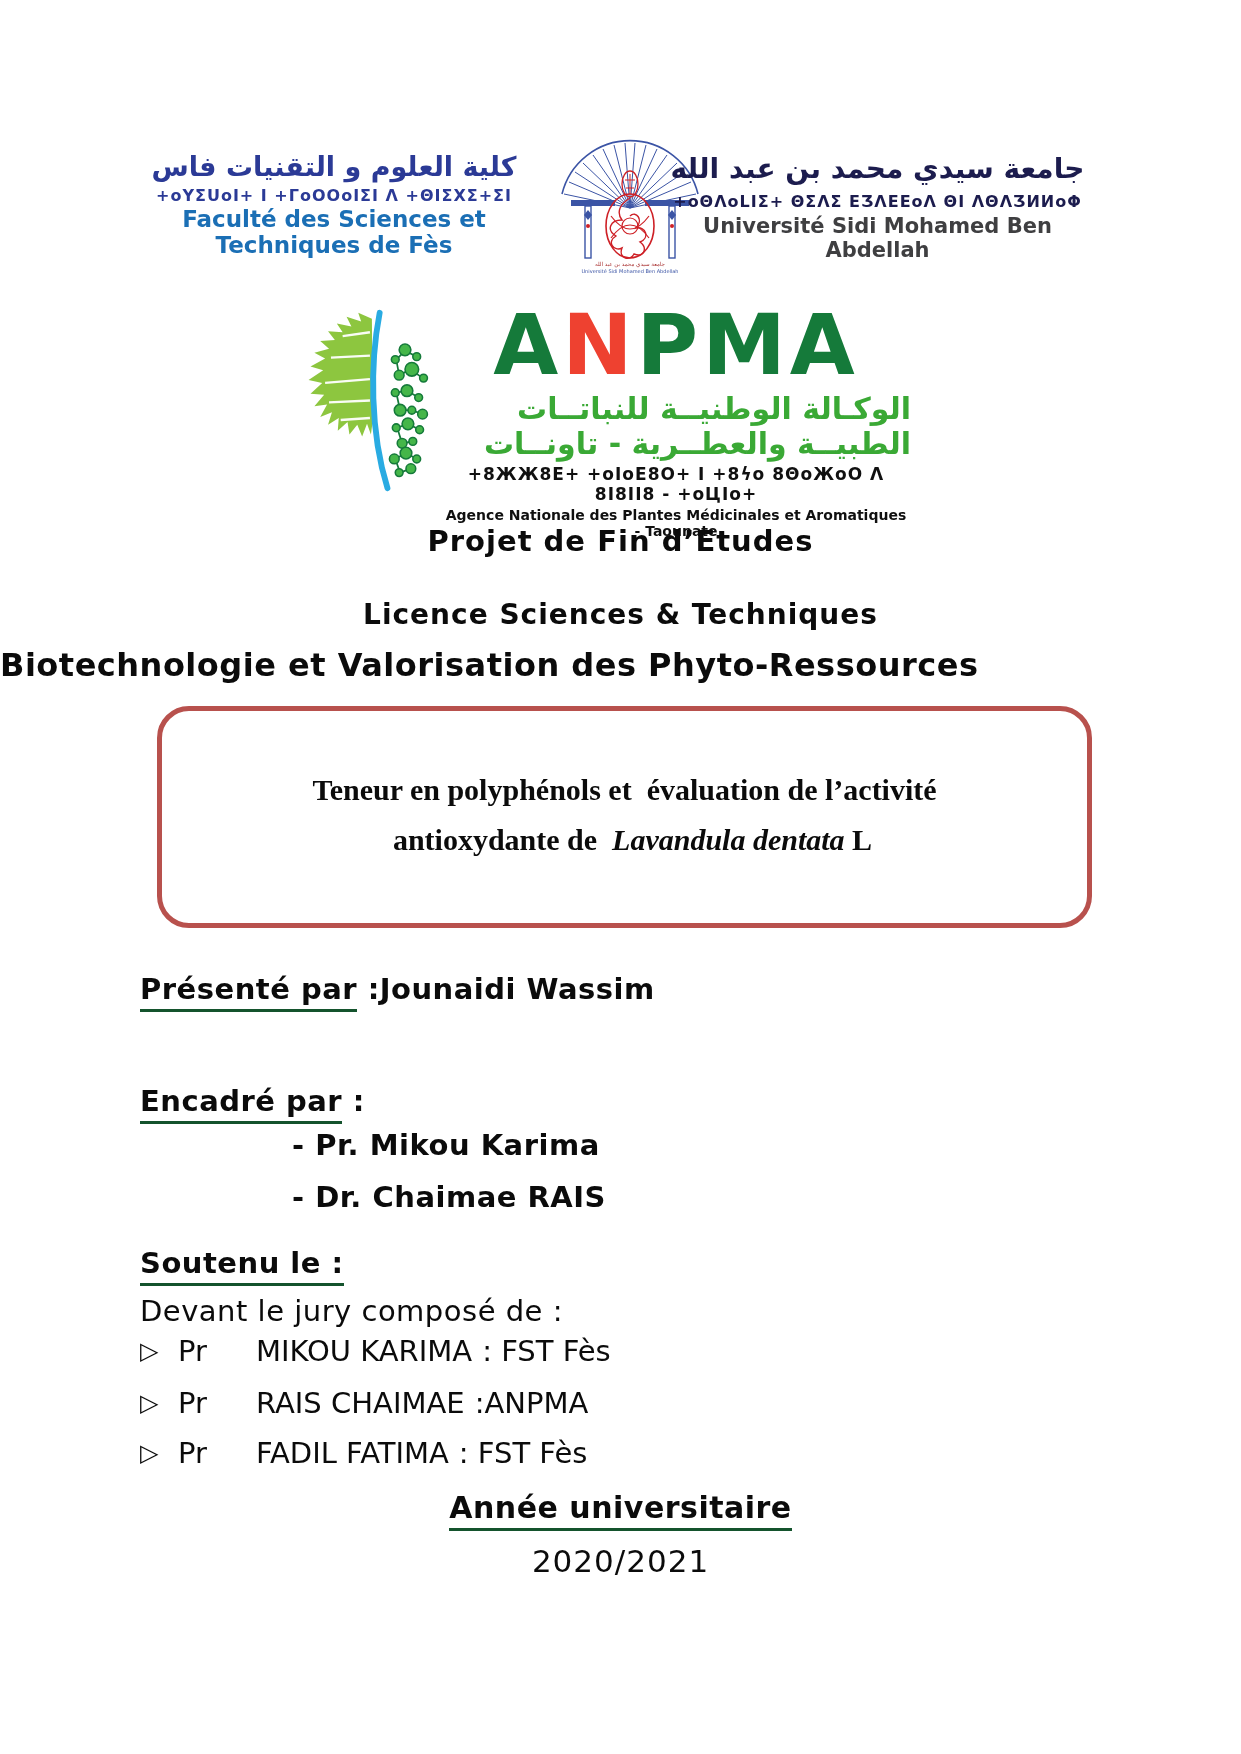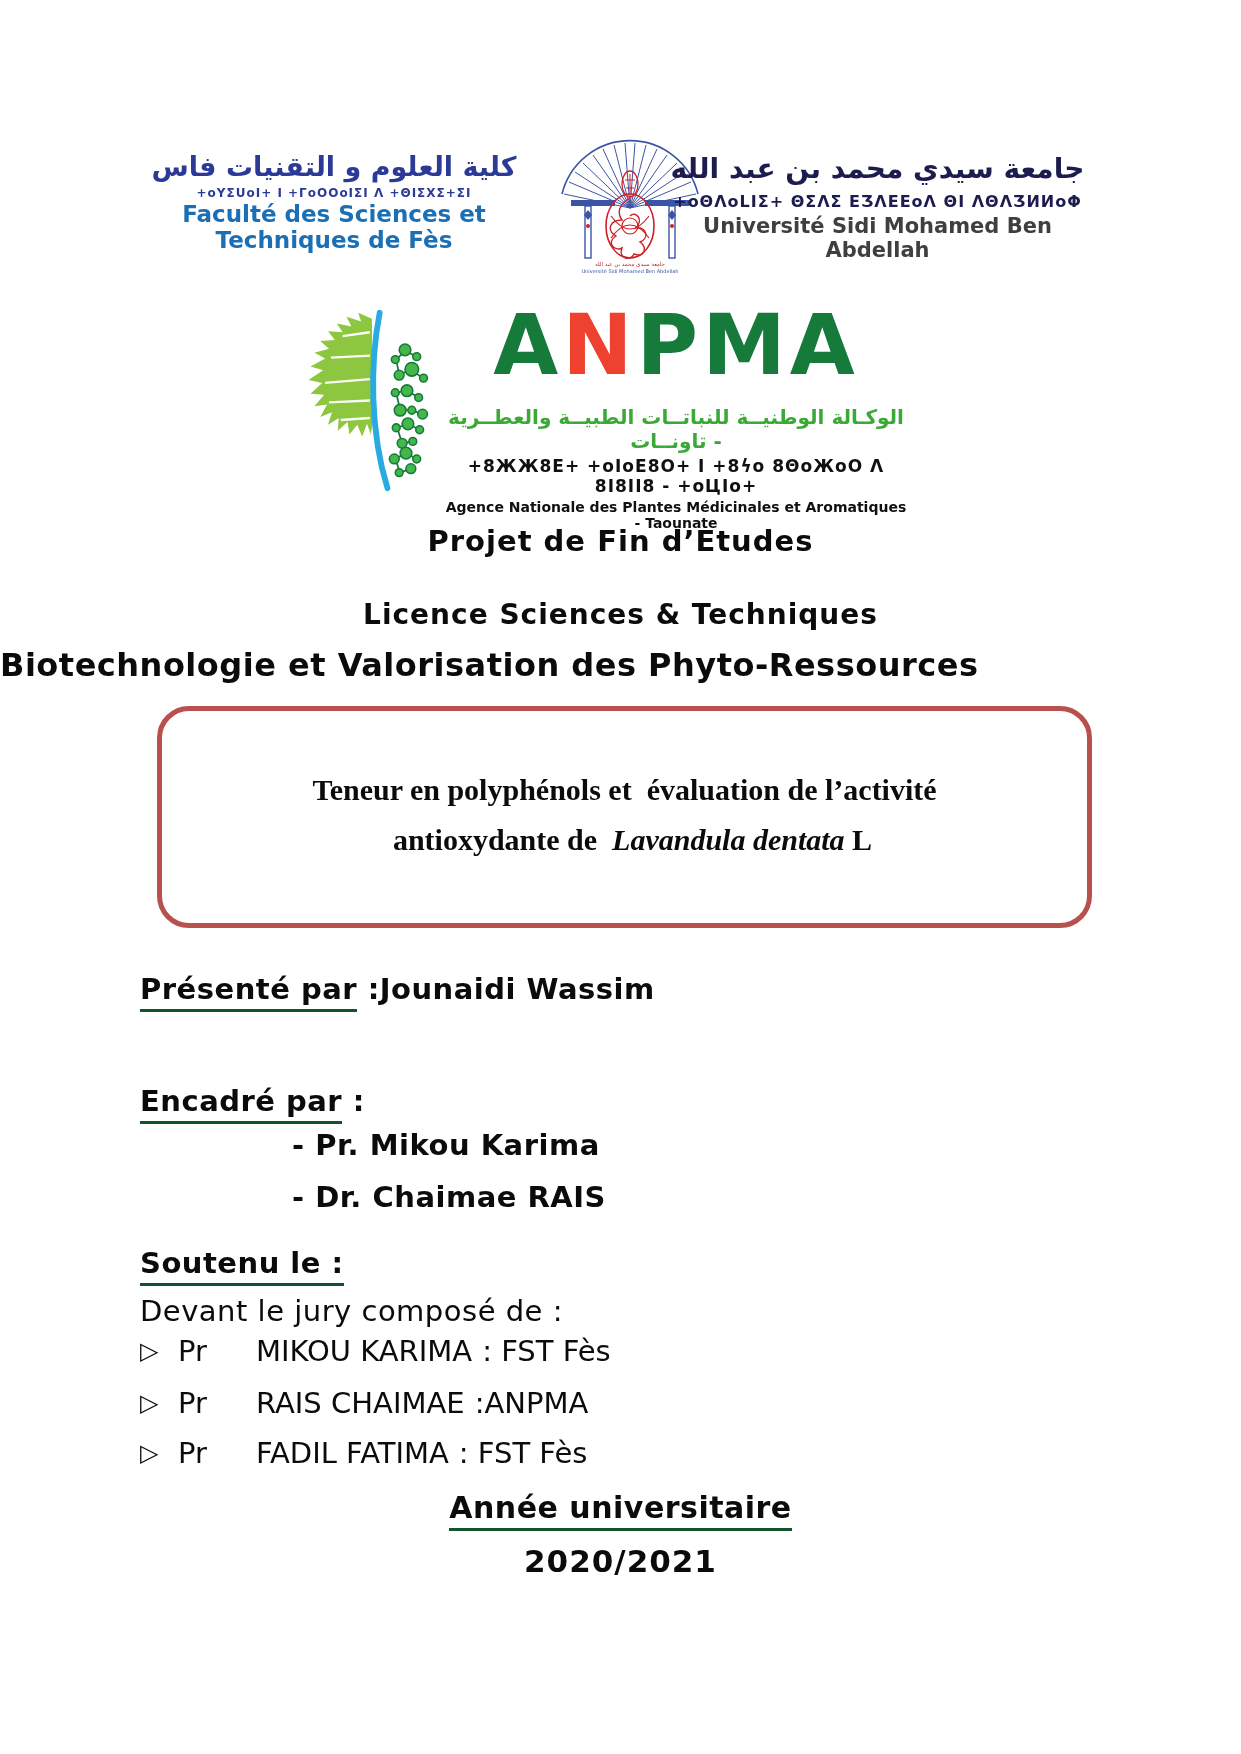--- a/index.html
+++ b/index.html
@@ -4,35 +4,35 @@
 <style>
   html,body{margin:0;padding:0;background:#888;}
   .page{
     position:relative;width:1241px;height:1754px;margin:0 auto;
     background:#ffffff;overflow:hidden;
     font-family:"DejaVu Sans",sans-serif;color:#0b0b0b;
   }
   
   .logo-left{position:absolute;left:138px;top:150px;width:392px;text-align:center;}
   .fst-arabic{font-size:27px;font-weight:bold;color:#2b3a96;direction:rtl;line-height:1.25;}
-  .fst-tifinagh{font-size:12px;font-weight:bold;color:#2b3a96;letter-spacing:1px;margin-top:2px;}
+  .fst-tifinagh{font-size:16px;font-weight:bold;color:#2b3a96;letter-spacing:1px;margin-top:2px;}
   .fst-latin{font-size:23px;font-weight:bold;color:#1b6fb5;margin-top:1px;}
   .emblem{position:absolute;left:545px;top:122px;width:170px;height:152px;}
   .logo-right{position:absolute;left:655px;top:152px;width:445px;text-align:center;}
   .usmba-arabic{font-size:28px;font-weight:bold;color:#1c1c4e;direction:rtl;line-height:1.2;}
   .usmba-tifinagh{font-size:16px;font-weight:bold;color:#1c1c4e;letter-spacing:1px;margin-top:6px;}
   .usmba-latin{font-size:21px;font-weight:bold;color:#3f3f41;margin-top:3px;}
   
   .anpma{position:absolute;left:300px;top:305px;width:640px;display:flex;align-items:flex-start;}
   .anpma-leaf{width:135px;height:190px;flex:0 0 auto;}
   .anpma-text{margin-left:6px;text-align:center;width:470px;}
   .anpma-word{font-size:84px;line-height:80px;font-weight:bold;letter-spacing:4px;}
   .anpma-word .g{color:#157a3a;}
   .anpma-word .r{color:#ee4130;}
-  .anpma-arabic{font-size:20px;font-weight:bold;color:#3aa935;direction:rtl;margin-top:20px;}
+  .anpma-arabic{font-size:30px;font-weight:bold;color:#3aa935;direction:rtl;margin-top:6px;text-align:right;}
   .anpma-tifinagh{font-size:17px;font-weight:bold;color:#101010;letter-spacing:1px;margin-top:3px;}
   .anpma-latin{font-size:14px;font-weight:bold;color:#101010;margin-top:3px;}
   
   .t-project{position:absolute;left:0;top:524px;width:100%;text-align:center;
     font-size:29px;font-weight:bold;margin:0;letter-spacing:1px;}
   .t-licence{position:absolute;left:0;top:598px;width:100%;text-align:center;
     font-size:28px;font-weight:bold;margin:0;letter-spacing:1px;}
   .t-program{position:absolute;left:0;top:646px;width:100%;text-align:left;
     font-size:32px;font-weight:bold;margin:0;letter-spacing:.5px;}
   
@@ -56,21 +56,21 @@
   .jury-row{position:absolute;left:140px;font-size:29px;font-weight:normal;}
   .jury1{top:1334px;}
   .jury2{top:1386px;}
   .jury3{top:1436px;}
   .bullet{display:inline-block;width:38px;font-size:24px;vertical-align:2px;}
   .jury-title{display:inline-block;width:78px;}
   .jury-aff{margin-left:10px;}
   
   .footer{position:absolute;left:0;top:1490px;width:100%;text-align:center;}
   .year-label{display:inline-block;font-size:30px;font-weight:bold;letter-spacing:.5px;}
-  .year-value{font-size:31px;font-weight:bold;margin-top:12px;letter-spacing:1px;}
+  .year-value{font-size:31px;font-weight:normal;margin-top:12px;letter-spacing:1px;}
 </style>
 </head>
 <body>
 
 <div class="page">
 
   <div class="logo-left">
     <div class="fst-arabic">كلية العلوم و التقنيات فاس</div>
     <div class="fst-tifinagh">+oYΣUoI+ I +ΓoOOoIΣΙ Λ +ΘΙΣΧΣ+ΣΙ</div>
     <div class="fst-latin">Faculté des Sciences et Techniques de Fès</div>

